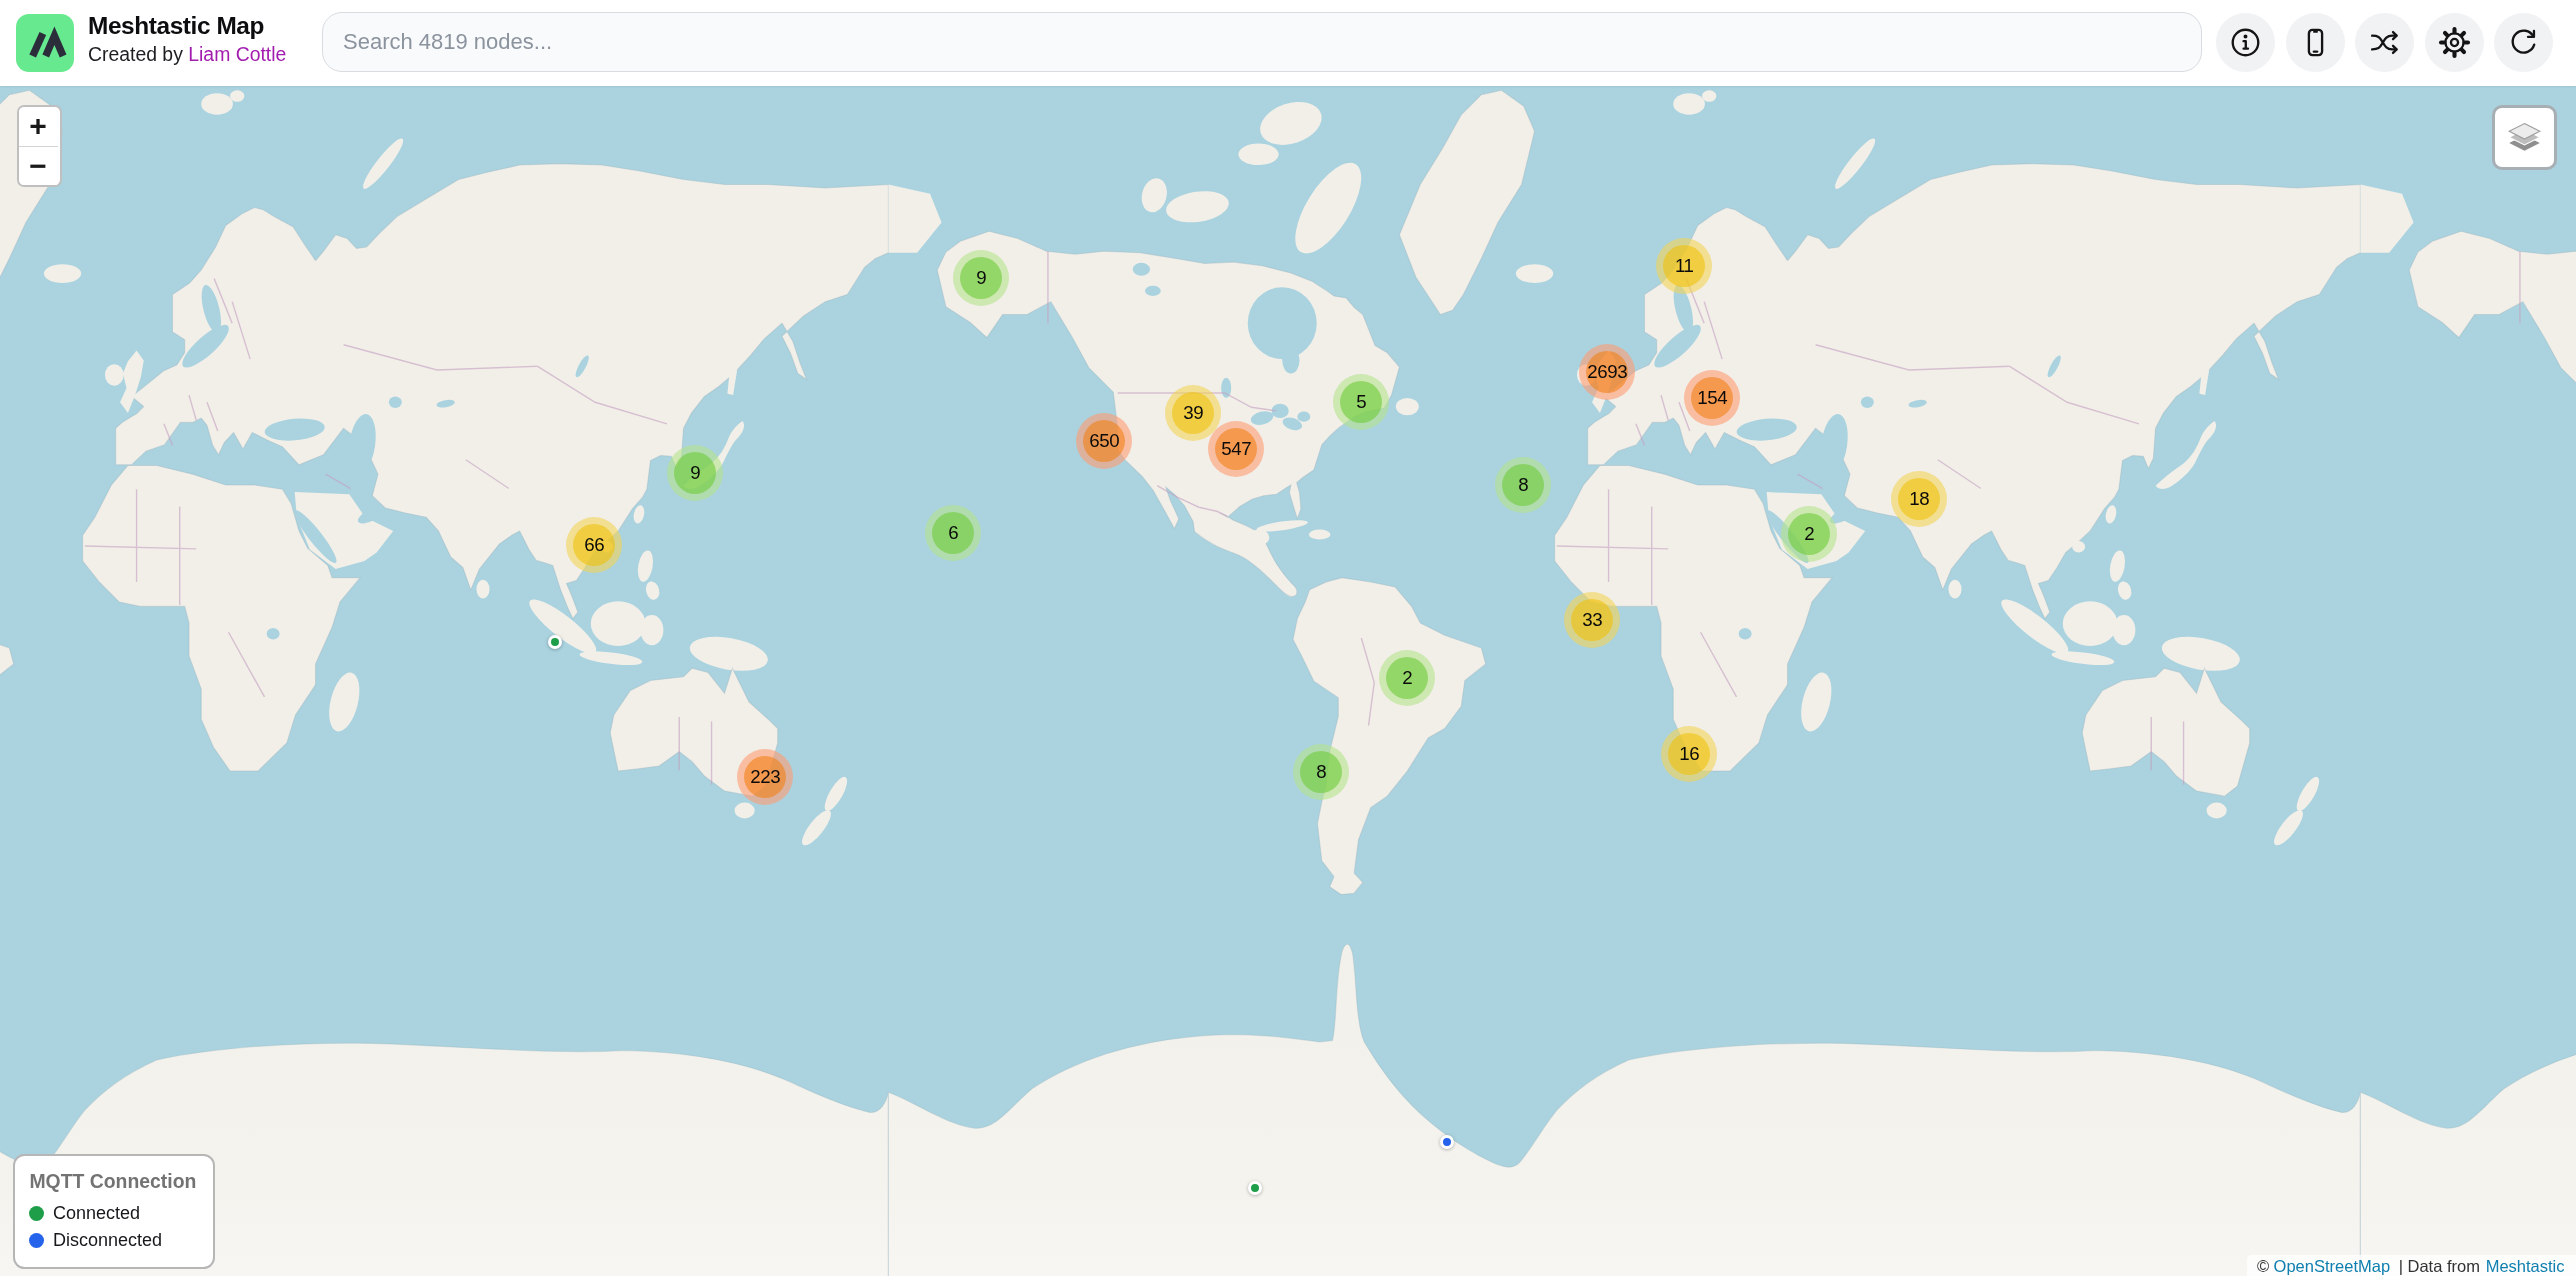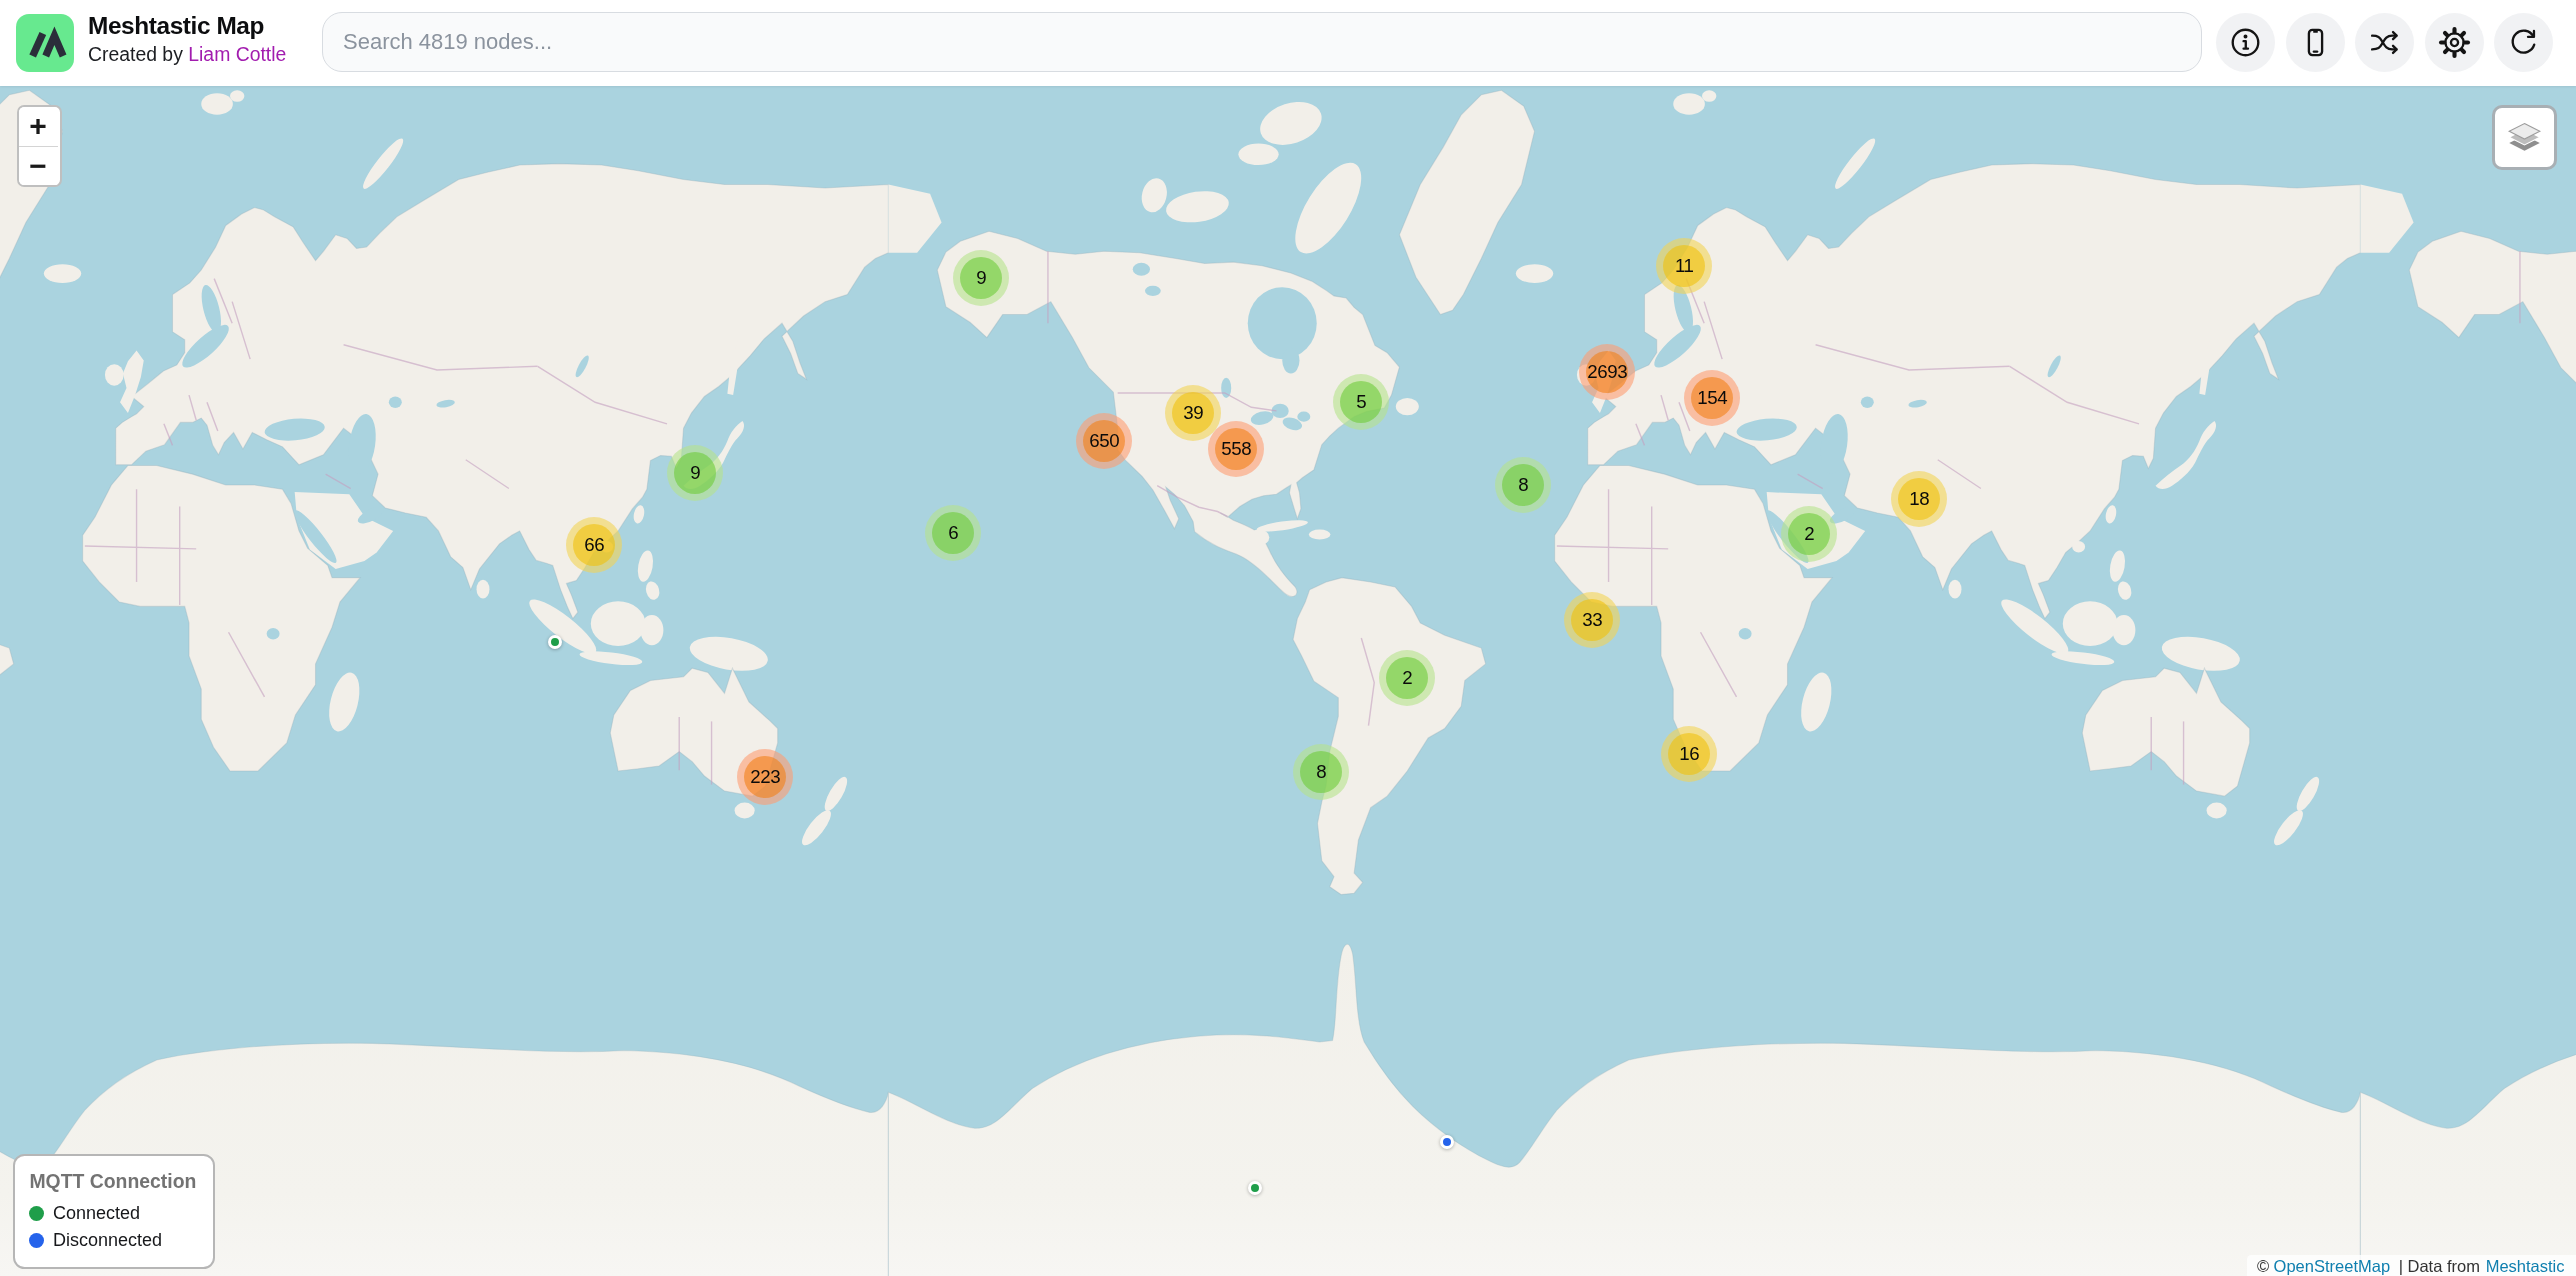--- a/index.html
+++ b/index.html
@@ -313,21 +313,21 @@
             <span>5</span>
           </div>
         </div>
         <div class="cluster" style="left: 1076px; top: 327px; background: rgba(253, 156, 115, 0.6);">
           <div class="cluster-inner" style="background: rgba(241, 128, 23, 0.6);">
             <span>650</span>
           </div>
         </div>
         <div class="cluster" style="left: 1208px; top: 335px; background: rgba(253, 156, 115, 0.6);">
           <div class="cluster-inner" style="background: rgba(241, 128, 23, 0.6);">
-            <span>558</span>
+            <span>547</span>
           </div>
         </div>
         <div class="cluster" style="left: 1495px; top: 371px; background: rgba(181, 226, 140, 0.6);">
           <div class="cluster-inner" style="background: rgba(110, 204, 57, 0.6);">
             <span>8</span>
           </div>
         </div>
         <div class="cluster" style="left: 1891px; top: 385px; background: rgba(241, 211, 87, 0.6);">
           <div class="cluster-inner" style="background: rgba(240, 194, 12, 0.6);">
             <span>18</span>

